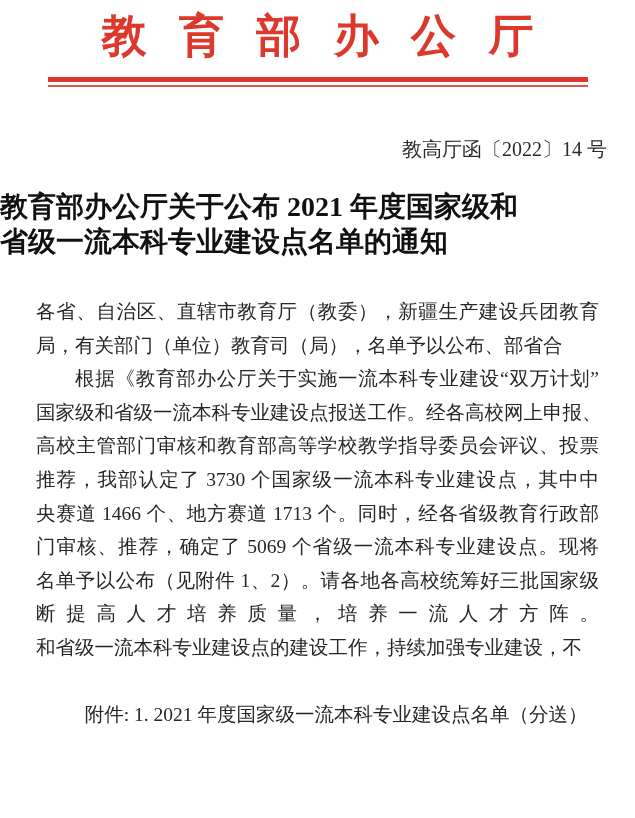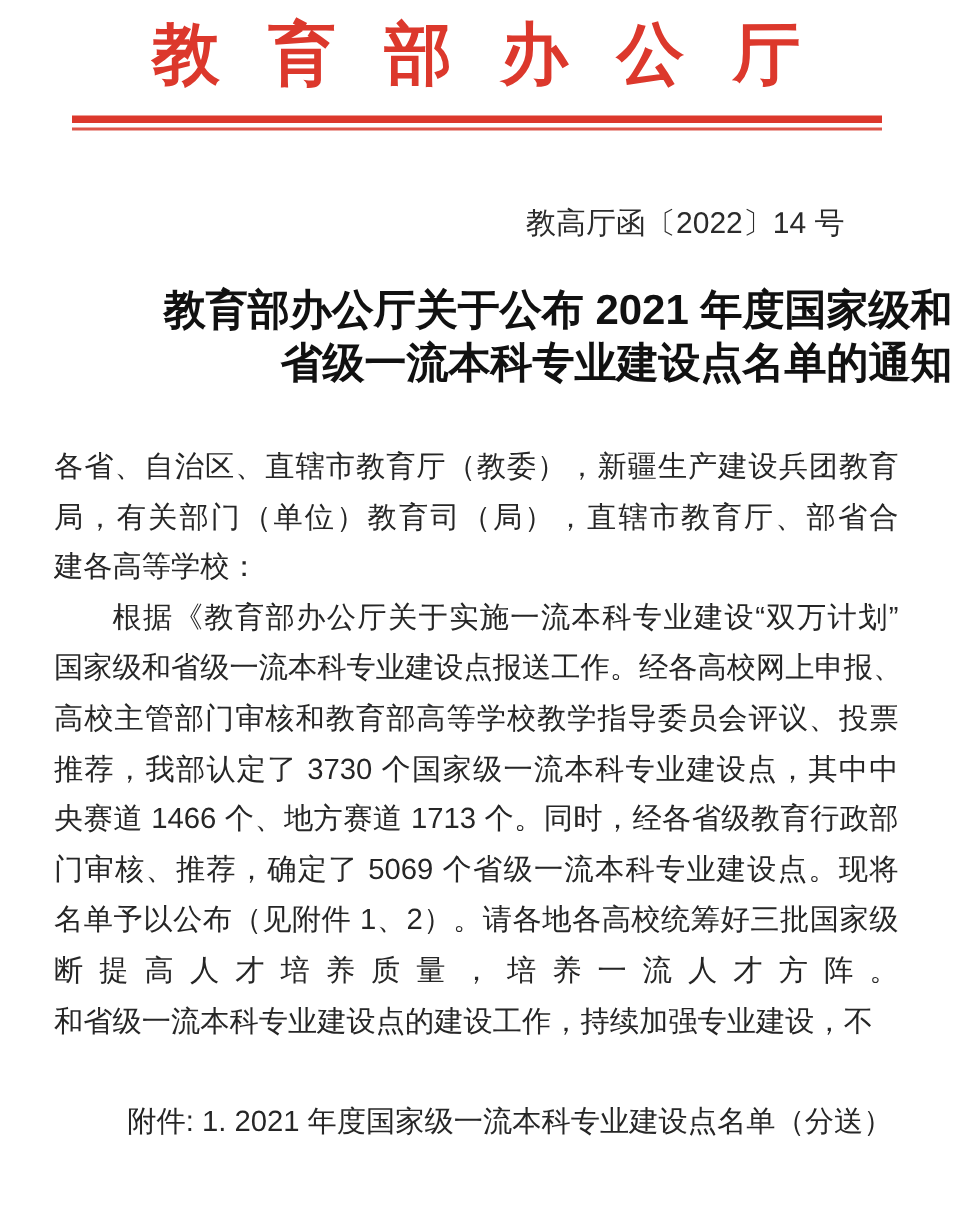--- a/index.html
+++ b/index.html
@@ -8,21 +8,21 @@
     --ink: #262626;
   }
   * { margin: 0; padding: 0; box-sizing: border-box; }
   html, body { background: #ffffff; }
   .page {
     position: relative;
     width: 635px;
     height: 818px;
     margin: 0 auto;
     background: #ffffff;
-    font-family: Liberation Sans, sans-serif;
+    font-family: Liberation Serif, serif;
     color: var(--ink);
     overflow: hidden;
   }
   
   .letterhead { padding-top: 12px; }
   .letterhead-title {
     text-align: center;
     color: var(--accent-red);
     font-size: 45px;
     line-height: 48px;
@@ -33,30 +33,30 @@
   }
   .rule {
     width: 540px;
     margin: 17px auto 0 auto;
   }
   .rule-thick { height: 5px; background: var(--accent-red); }
   .rule-thin  { height: 2px; background: var(--rule-thin-red); margin-top: 3px; }
   
   .doc-number {
     margin-top: 50px;
-    padding-right: 72px;
+    padding-right: 28px;
     text-align: right;
     font-size: 20px;
     line-height: 24px;
     color: #2b2b2b;
   }
   
   .doc-title {
     margin-top: 28px;
-    text-align: right;
+    text-align: left;
     font-size: 28px;
     line-height: 35px;
     font-weight: bold;
     color: #111111;
   }
   
   .body-text {
     margin: 36px 36px 0 36px;
     font-size: 19.5px;
     line-height: 33.6px;
@@ -95,22 +95,21 @@
   <div class="doc-number">教高厅函〔2022〕14 号</div>
 
   <h1 class="doc-title">
     <div>教育部办公厅关于公布 2021 年度国家级和</div>
     <div>省级一流本科专业建设点名单的通知</div>
   </h1>
 
   <section class="body-text">
     <div class="text-block salutation">
         <div class="t-line">各省、自治区、直辖市教育厅（教委），新疆生产建设兵团教育</div>
-        <div class="t-line">局，有关部门（单位）教育司（局），直辖市教育厅、部省合</div>
-        <div class="t-line">建各高等学校：</div>
+        <div class="t-line">局，有关部门（单位）教育司（局），名单予以公布、部省合</div>
       </div>
     <div class="text-block para">
         <div class="t-line">根据《教育部办公厅关于实施一流本科专业建设“双万计划”</div>
         <div class="t-line">国家级和省级一流本科专业建设点报送工作。经各高校网上申报、</div>
         <div class="t-line">高校主管部门审核和教育部高等学校教学指导委员会评议、投票</div>
         <div class="t-line">推荐，我部认定了 3730 个国家级一流本科专业建设点，其中中</div>
         <div class="t-line">央赛道 1466 个、地方赛道 1713 个。同时，经各省级教育行政部</div>
         <div class="t-line">门审核、推荐，确定了 5069 个省级一流本科专业建设点。现将</div>
         <div class="t-line">名单予以公布（见附件 1、2）。请各地各高校统筹好三批国家级</div>
         <div class="t-line">断提高人才培养质量，培养一流人才方阵。</div>

